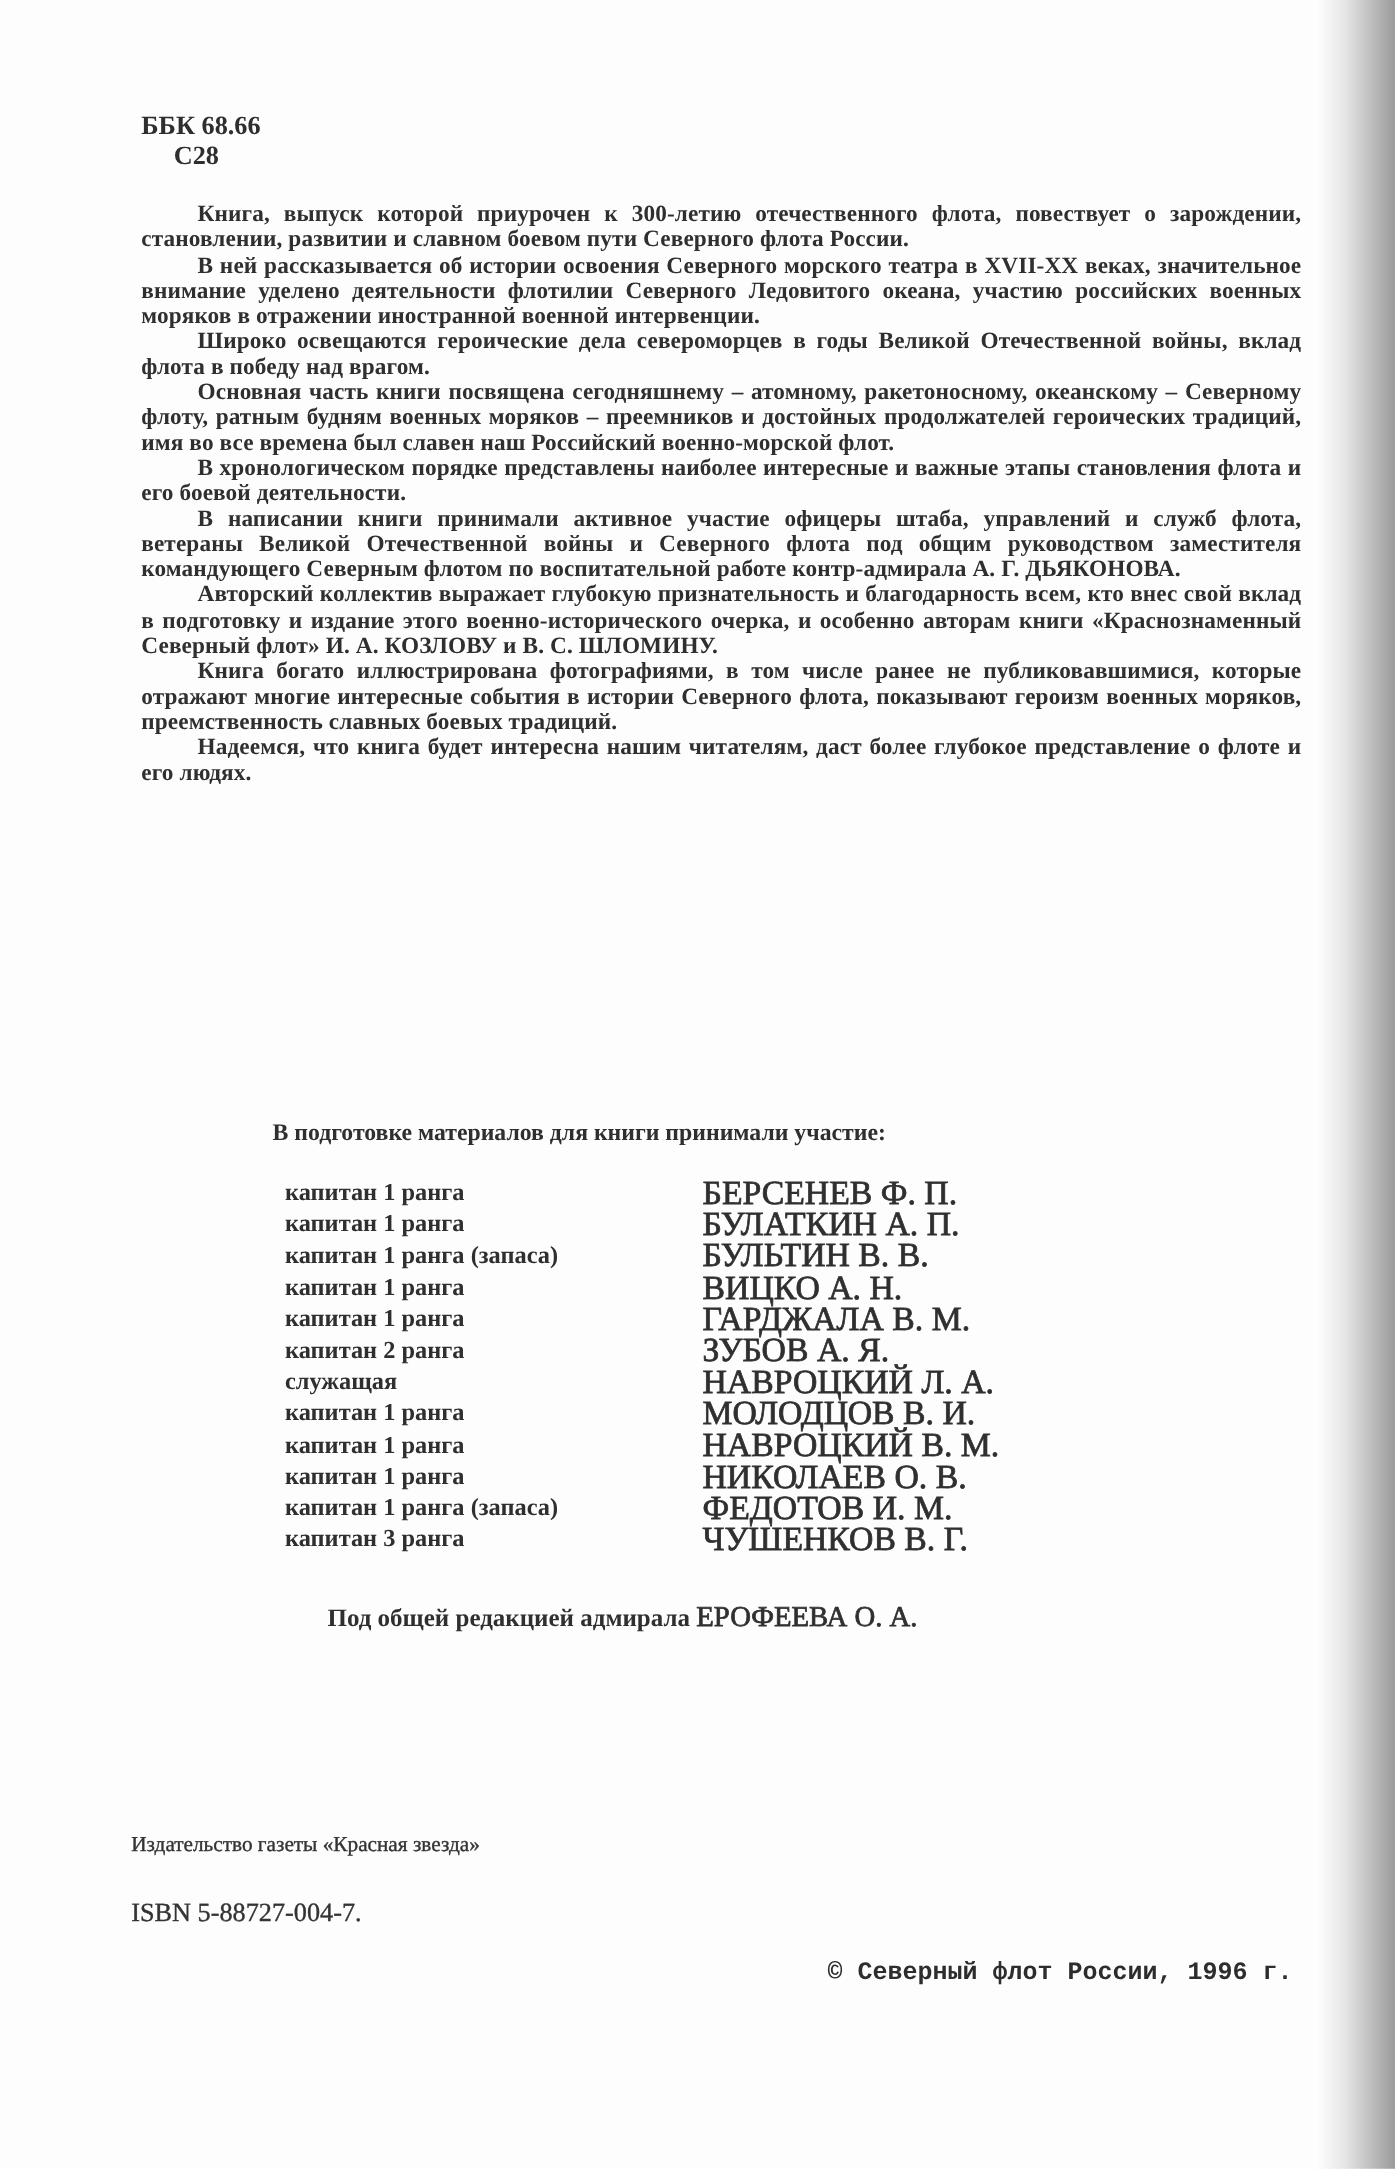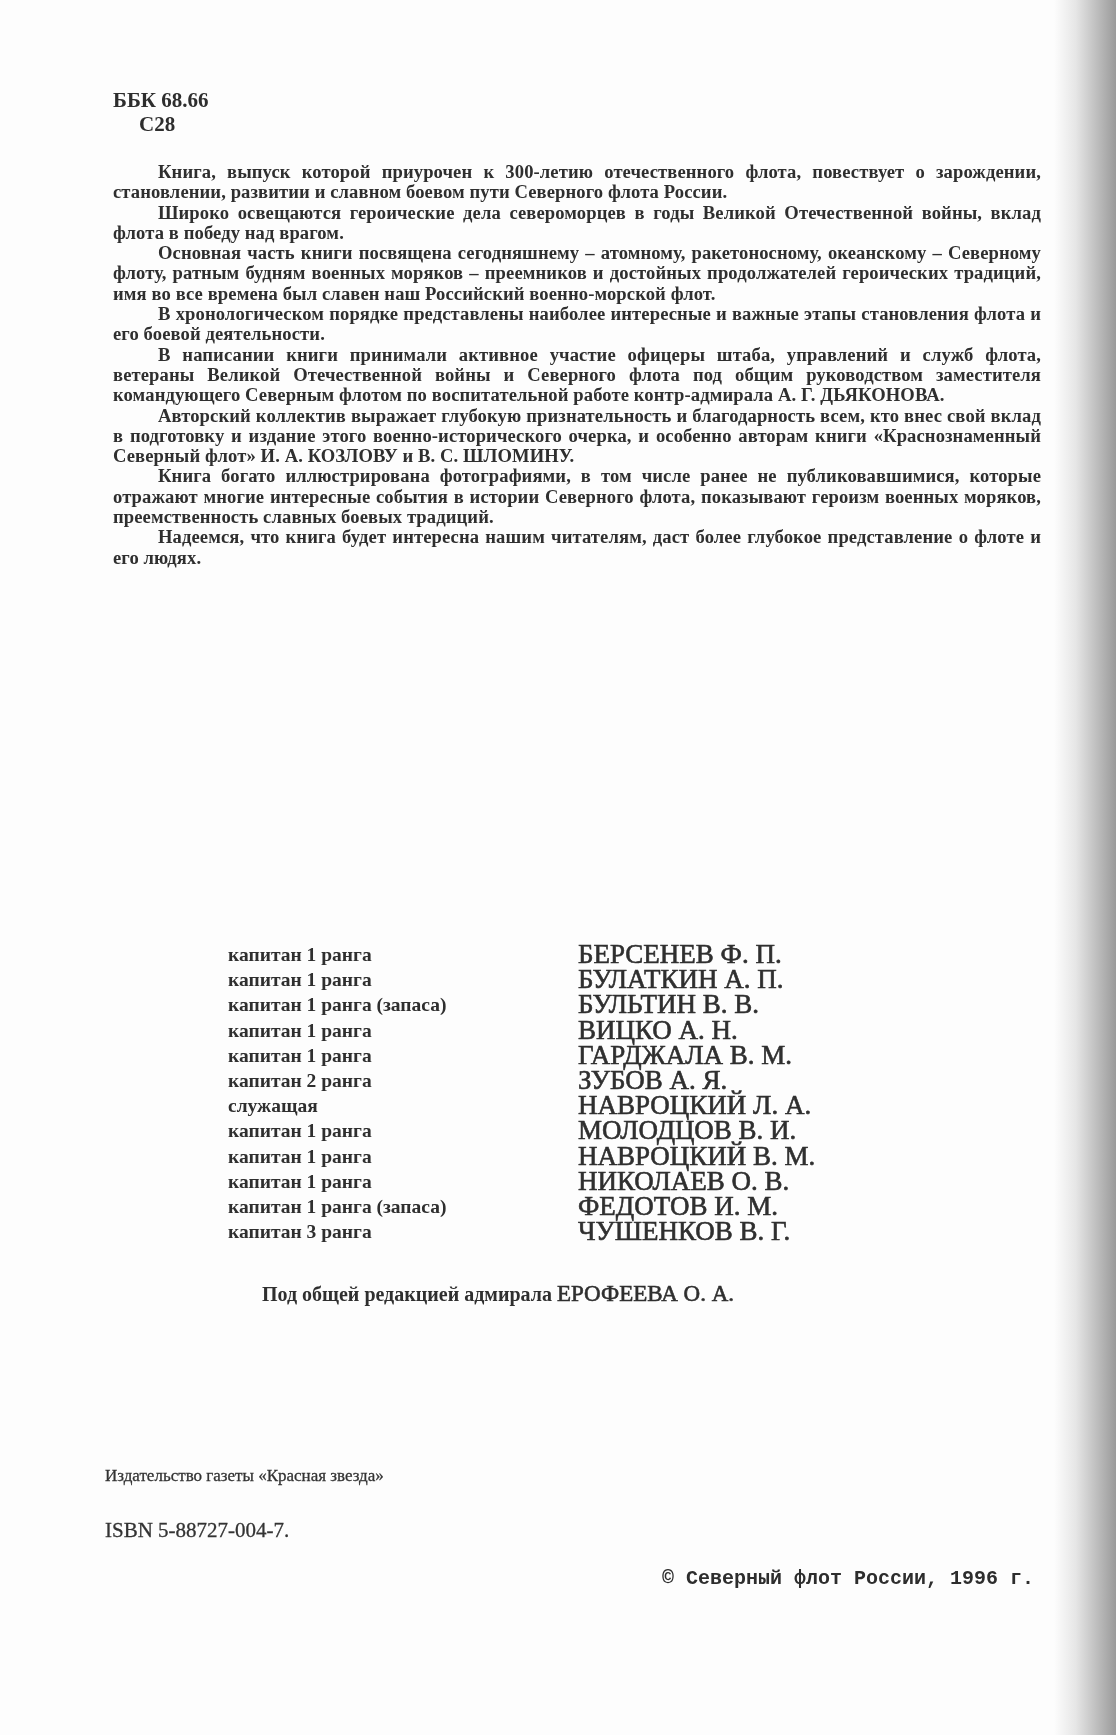--- a/index.html
+++ b/index.html
@@ -62,21 +62,20 @@
     .contrib-list {
       position: absolute;
       left: 228px; top: 942px;
       font-size: 19.5px;
       font-weight: bold;
       line-height: 25.2px;
       color: #2f2f2f;
     }
     .contrib-row {
       display: flex;
-      gap: 16px;
     }
     .contrib-rank { width: 334px; }
     .contrib-name { font-size: 27px; font-weight: normal; -webkit-text-stroke: 0.6px #2f2f2f; }
     .editor {
       position: absolute;
       left: 262px; top: 1281px;
       font-size: 20px;
       font-weight: bold;
       color: #2f2f2f;
     }
@@ -118,29 +117,31 @@
 
   <div class="bleed" style="left:330px; top:92px; letter-spacing:3px;"></div>
 
   <div class="bbk">
     <span>ББК 68.66</span>
     <span class="code2">С28</span>
   </div>
 
   <div class="body-text">
     <p>Книга, выпуск которой приурочен к 300-летию отечественного флота, повествует о зарождении, становлении, развитии и славном боевом пути Северного флота России.</p>
+    <p>В ней рассказывается об истории освоения Северного морского театра в XVII-XX веках, значительное внимание уделено деятельности флотилии Северного Ледовитого океана, участию российских военных моряков в отражении иностранной военной интервенции.</p>
     <p>Широко освещаются героические дела североморцев в годы Великой Отечественной войны, вклад флота в победу над врагом.</p>
     <p>Основная часть книги посвящена сегодняшнему – атомному, ракетоносному, океанскому – Северному флоту, ратным будням военных моряков – преемников и достойных продолжателей героических традиций, имя во все времена был славен наш Российский военно-морской флот.</p>
     <p>В хронологическом порядке представлены наиболее интересные и важные этапы становления флота и его боевой деятельности.</p>
     <p>В написании книги принимали активное участие офицеры штаба, управлений и служб флота, ветераны Великой Отечественной войны и Северного флота под общим руководством заместителя командующего Северным флотом по воспитательной работе контр-адмирала А. Г. ДЬЯКОНОВА.</p>
     <p>Авторский коллектив выражает глубокую признательность и благодарность всем, кто внес свой вклад в подготовку и издание этого военно-исторического очерка, и особенно авторам книги «Краснознаменный Северный флот» И. А. КОЗЛОВУ и В. С. ШЛОМИНУ.</p>
     <p>Книга богато иллюстрирована фотографиями, в том числе ранее не публиковавшимися, которые отражают многие интересные события в истории Северного флота, показывают героизм военных моряков, преемственность славных боевых традиций.</p>
     <p>Надеемся, что книга будет интересна нашим читателям, даст более глубокое представление о флоте и его людях.</p>
   </div>
 
+  <div class="contrib-title">В подготовке материалов для книги принимали участие:</div>
 
   <div class="contrib-list">
     <div class="contrib-row">
       <span class="contrib-rank">капитан 1 ранга</span>
       <span class="contrib-name">БЕРСЕНЕВ Ф. П.</span>
     </div>
     <div class="contrib-row">
       <span class="contrib-rank">капитан 1 ранга</span>
       <span class="contrib-name">БУЛАТКИН А. П.</span>
     </div>

